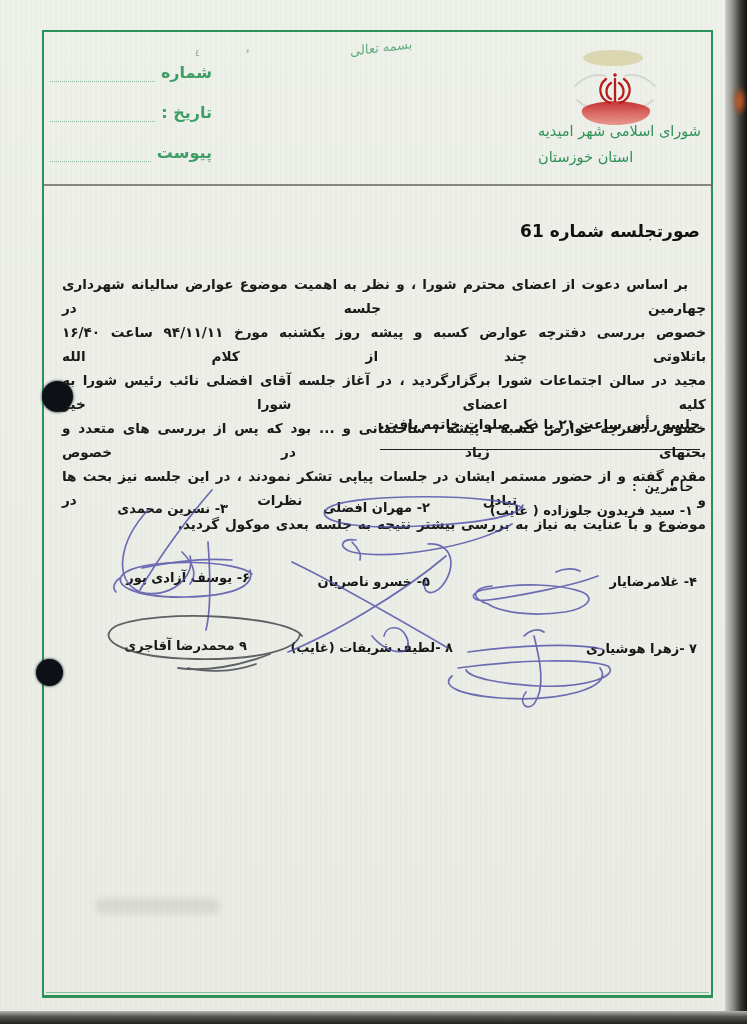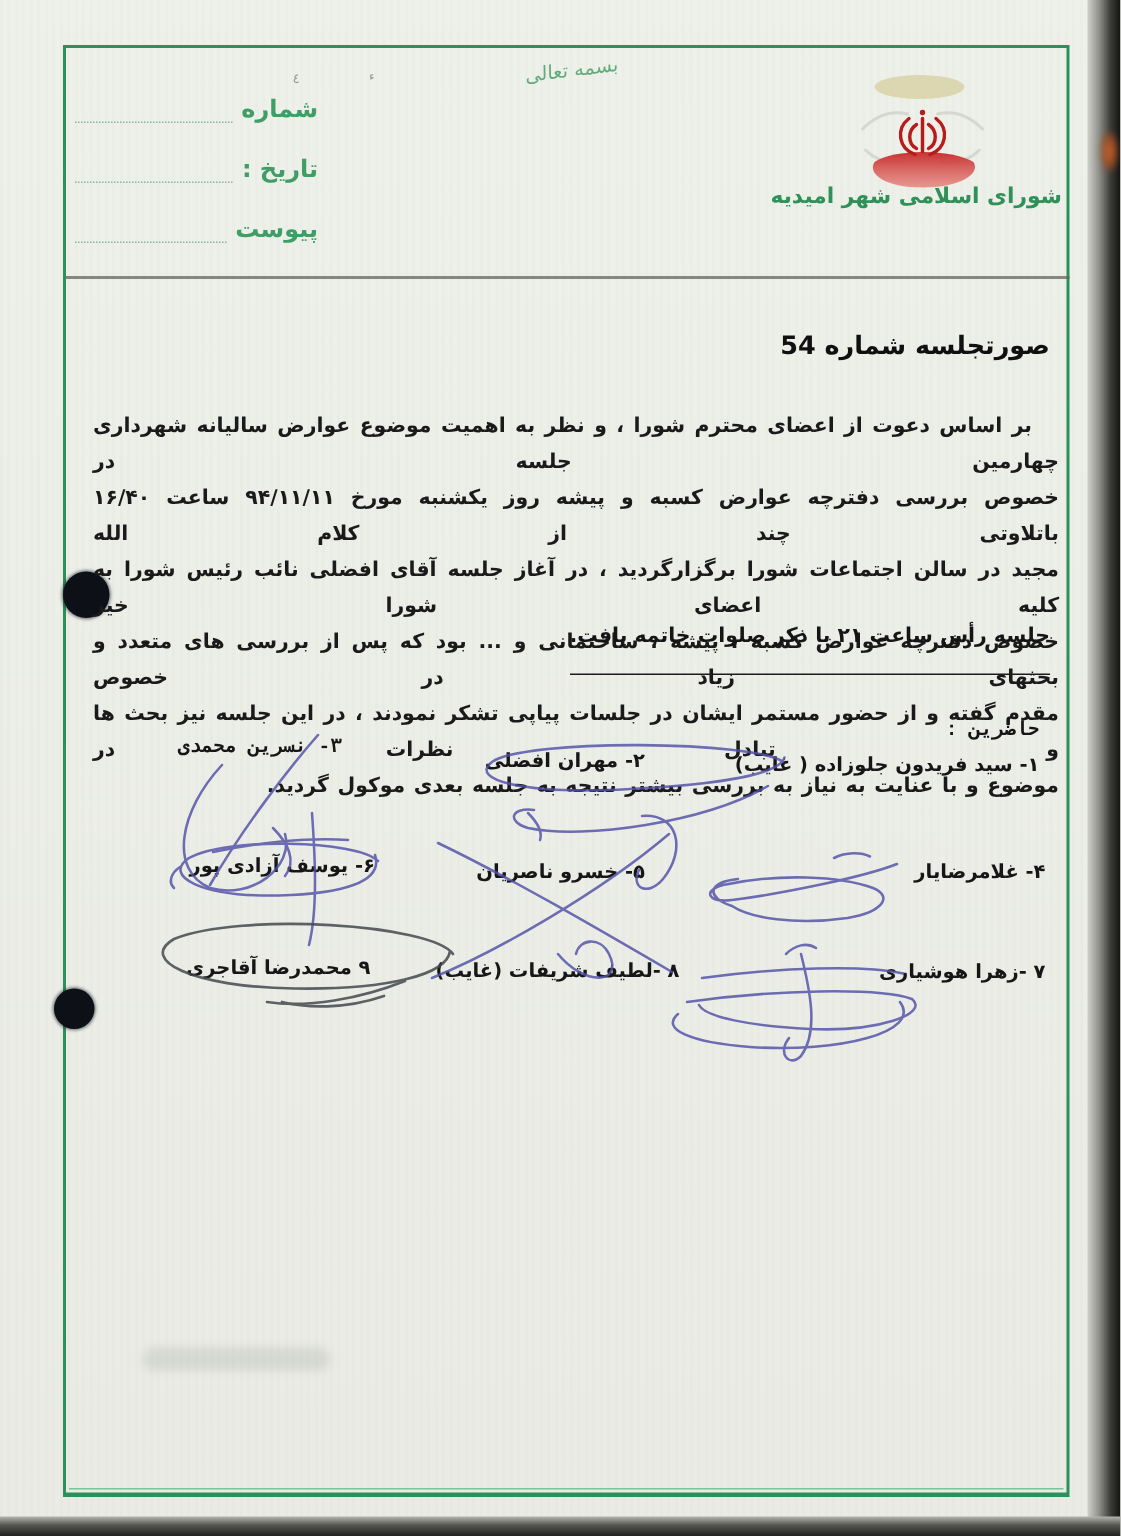--- a/index.html
+++ b/index.html
@@ -35,41 +35,41 @@
   .field-row{display:flex; align-items:flex-end; height:24px; margin-bottom:16px;}
   .field-label{color:#3f9e66; font-size:16px; font-weight:600; white-space:nowrap; padding-left:6px;}
   .field-dots{flex:1; border-bottom:1.6px dotted #83b998; height:14px;}
   .besmellah{position:absolute; left:350px; top:40px; color:#4aa06a; font-size:13px;
     transform:rotate(-7deg) skewX(-6deg); opacity:.85; direction:rtl;}
   .stray{position:absolute; color:#6a6f68; opacity:.65; font-size:9px;}
   .stray.s1{left:195px; top:48px;}
   .stray.s2{left:246px; top:46px; font-size:8px;}
   
   .emblem{position:absolute; left:565px; top:48px;}
-  .org{position:absolute; left:538px; top:118px; width:170px; direction:rtl; text-align:center;
-    color:#2f9158; font-weight:bold;}
+  .org{position:absolute; left:538px; top:118px; width:170px; direction:rtl; text-align:left;
+    color:#2f9158; font-weight:normal;}
   .org .l1{font-size:14.5px; line-height:26px; white-space:nowrap;}
   .org .l2{font-size:14.5px; line-height:26px;}
   
   .doc-title{position:absolute; right:47px; top:221px; direction:rtl; color:#101010;
     font-size:17px; font-weight:bold;}
   .body-block{position:absolute; left:62px; top:272px; width:644px; direction:rtl;}
   .body-line{font-size:13.6px; font-weight:bold; color:#1a1a1a; line-height:24px;
     text-align:justify; text-align-last:justify; word-spacing:1px;}
   .body-line.first{text-indent:18px;}
   .body-line.last{text-align-last:right;}
   .closing{position:absolute; right:47px; top:416px; direction:rtl; font-size:13.6px;
     font-weight:bold; color:#151515; border-bottom:1.6px solid #1c1c1c; padding-bottom:17px;}
   
   .att-heading{position:absolute; right:54px; top:479px; direction:rtl; font-size:13px;
     font-weight:bold; color:#151515;font-family:Liberation Mono, monospace;}
   .member{position:absolute; direction:rtl; font-size:13px; font-weight:bold; color:#161616; white-space:nowrap;}
   .m1{right:54px;  top:503px;}
   .m2{right:317px; top:500px;}
-  .m3{right:519px; top:490px;font-family:Liberation Mono, monospace;}
+  .m3{right:519px; top:501px;}
   .m4{right:50px;  top:574px;}
   .m5{right:317px; top:574px;margin-left:45px;}
   .m6{right:497px; top:570px;}
   .m7{right:50px;  top:641px;}
   .m8{right:294px; top:640px;}
   .m9{right:500px; top:638px;}
   .sig-layer{position:absolute; left:0; top:0; pointer-events:none;}
   .watermark-smudge{position:absolute; left:95px; top:898px; width:125px; height:16px;
     background:#a8aca3; opacity:.28; filter:blur(3px); border-radius:8px;}
 </style>
@@ -123,23 +123,24 @@
       <path d="M46 35 C 40 39, 40 48, 46 51"></path>
       <path d="M54 35 C 60 39, 60 48, 54 51"></path>
       <path d="M41 31 C 32 38, 34 51, 45 55"></path>
       <path d="M59 31 C 68 38, 66 51, 55 55"></path>
     </g>
     <circle cx="50" cy="27" r="1.8" fill="#b71c1c"></circle>
   </svg>
 
   <div class="org">
     <div class="l1">شورای اسلامی شهر امیدیه</div>
+    <div class="l2">استان خوزستان</div>
   </div>
 
-  <div class="doc-title">صورتجلسه شماره 54</div>
+  <div class="doc-title">صورتجلسه شماره 61</div>
 
   <div class="body-block">
     <div class="body-line first">بر اساس دعوت از اعضای محترم شورا ، و نظر به اهمیت موضوع عوارض سالیانه شهرداری چهارمین جلسه در</div>
     <div class="body-line">خصوص بررسی دفترچه عوارض کسبه و پیشه روز یکشنبه مورخ ۹۴/۱۱/۱۱ ساعت ۱۶/۴۰ باتلاوتی چند از کلام الله</div>
     <div class="body-line">مجید در سالن اجتماعات شورا برگزارگردید ، در آغاز جلسه آقای افضلی نائب رئیس شورا به کلیه اعضای شورا خیر</div>
     <div class="body-line">خصوص دفترچه عوارض کسبه ، پیشه ، ساختمانی و ... بود که پس از بررسی های متعدد و بحثهای زیاد در خصوص</div>
     <div class="body-line">مقدم گفته و از حضور مستمر ایشان در جلسات پیاپی تشکر نمودند ، در این جلسه نیز بحث ها و تبادل نظرات در</div>
     <div class="body-line last">موضوع و با عنایت به نیاز به بررسی بیشتر نتیجه به جلسه بعدی موکول گردید.</div>
   </div>
   <div class="closing">جلسه رأس ساعت ۲۱ با ذکر صلوات خاتمه یافت.</div>

